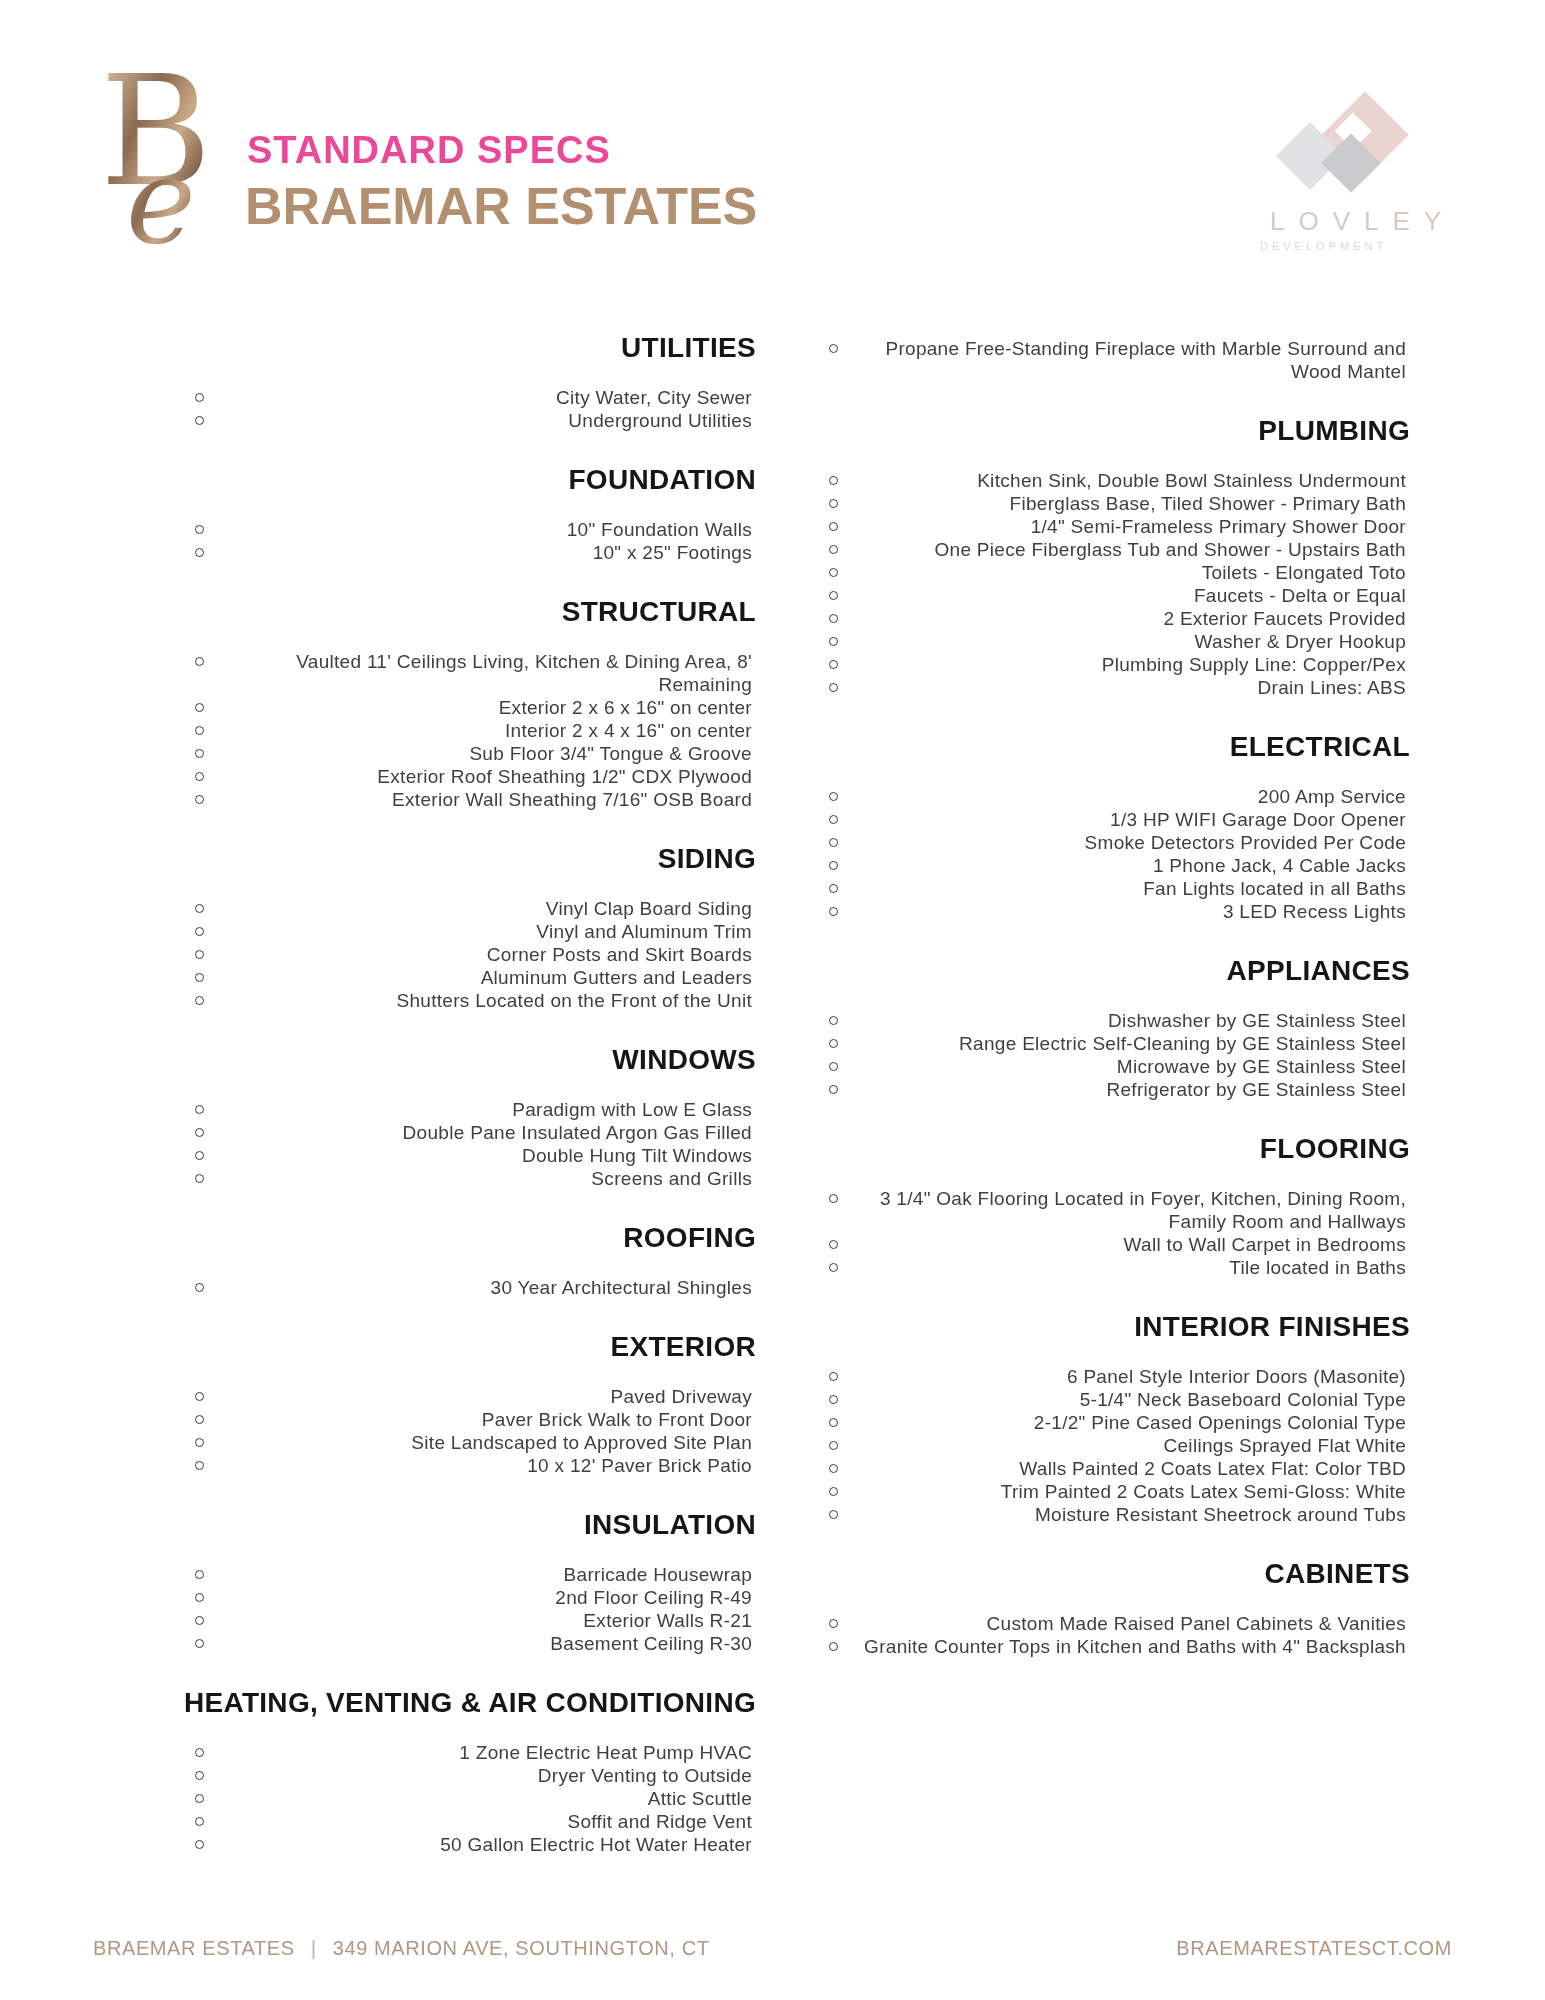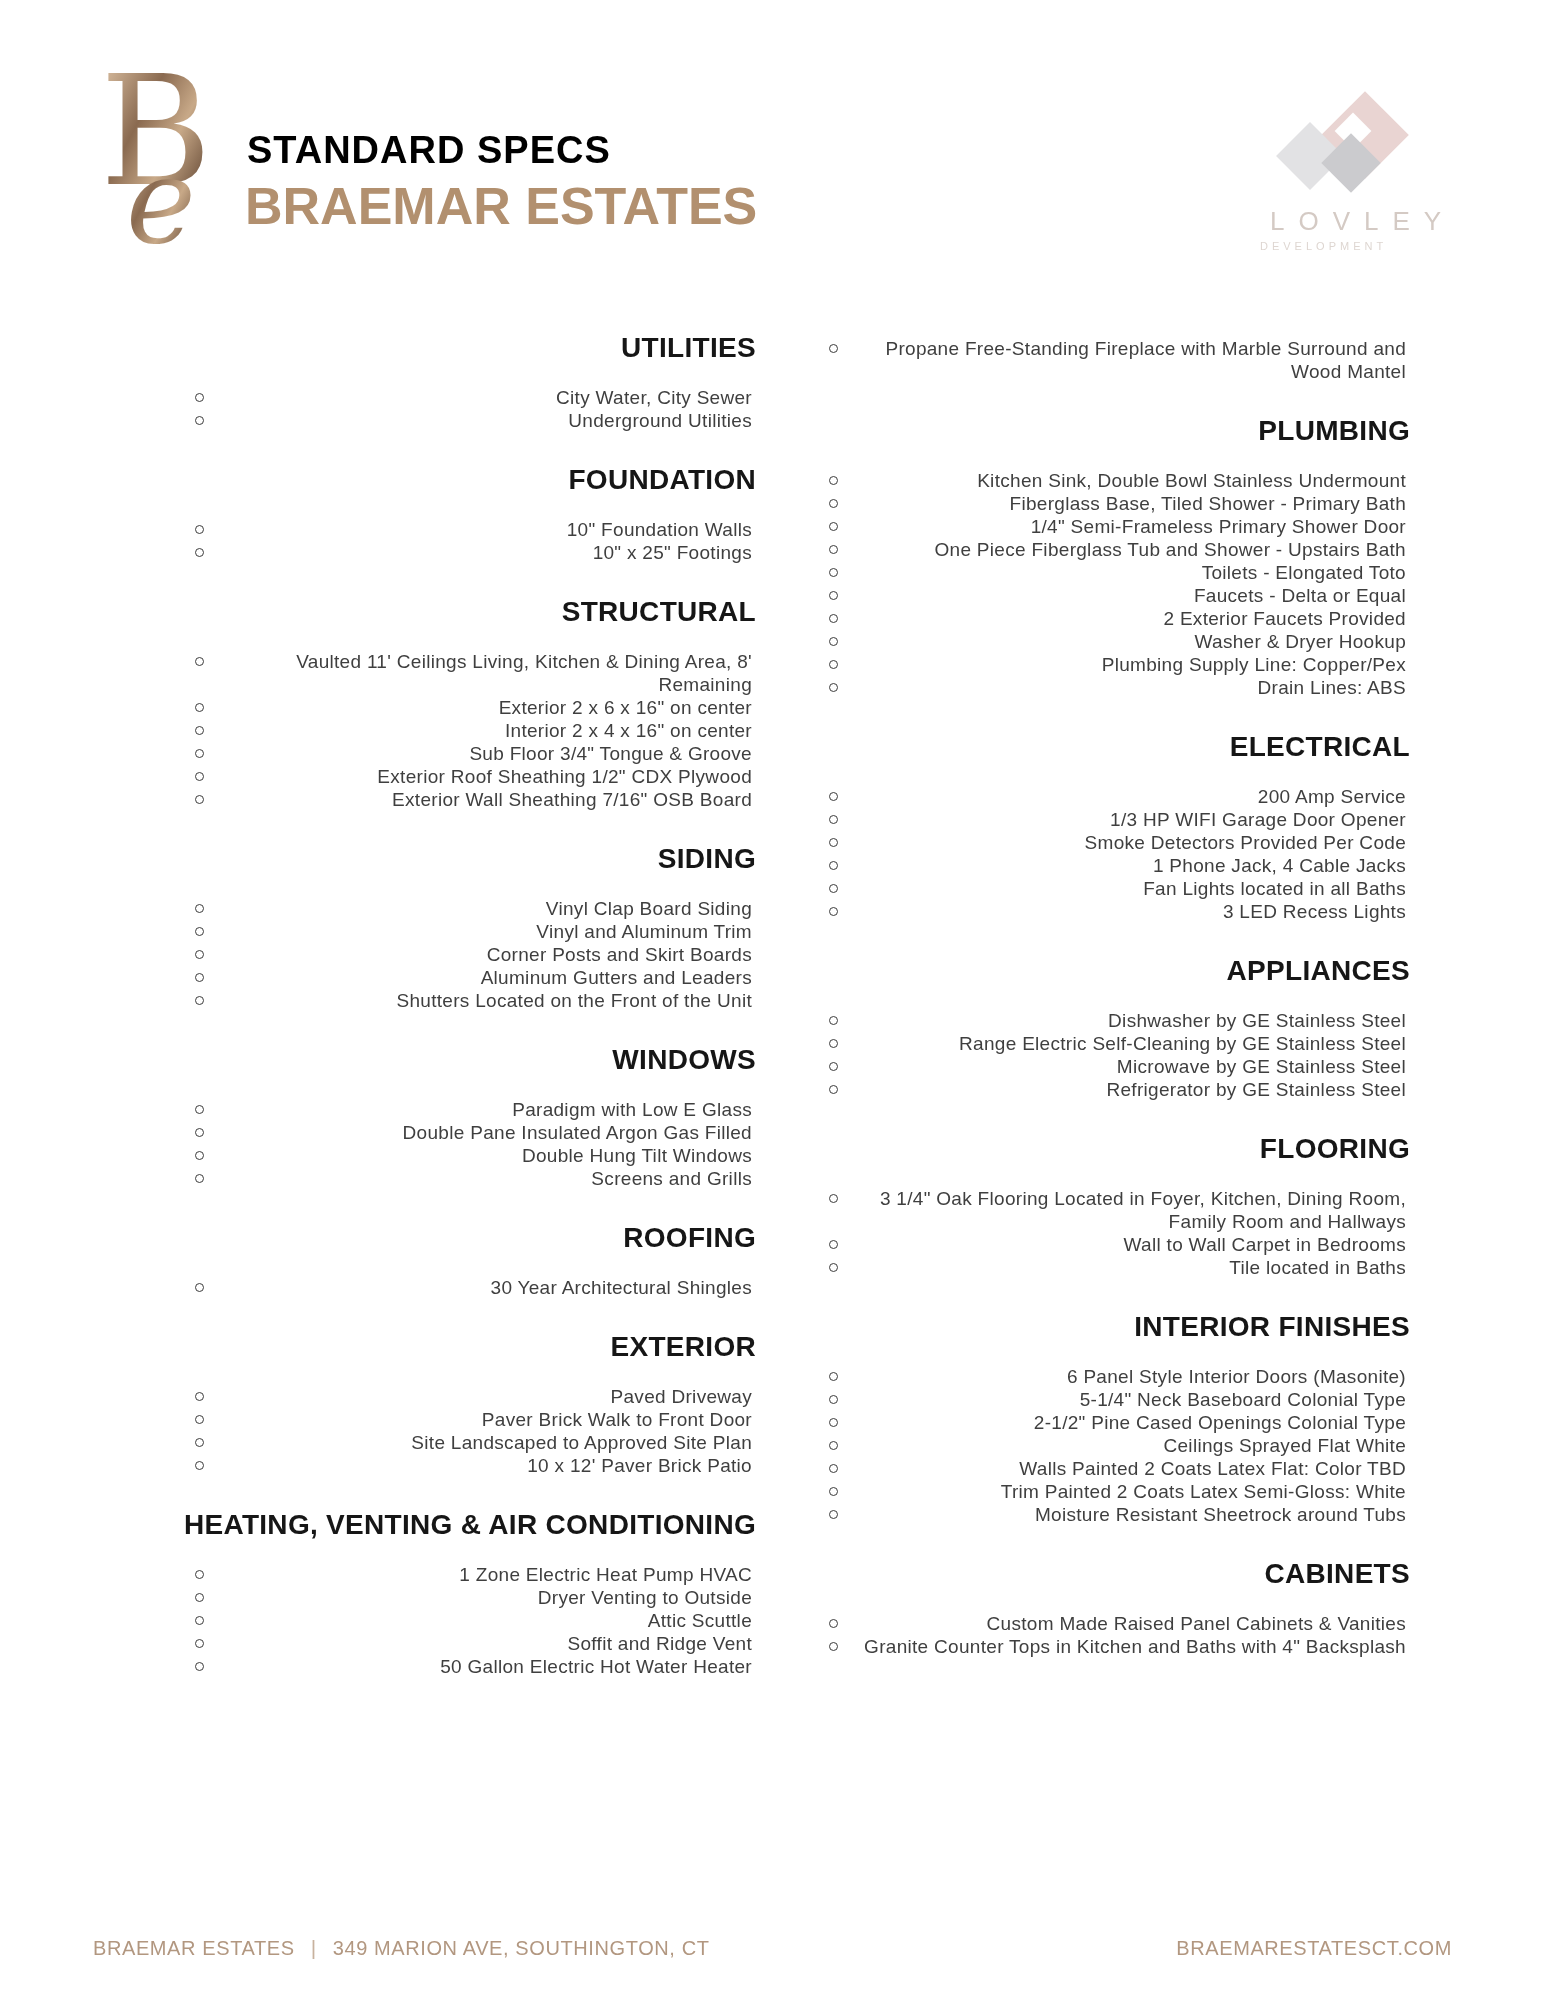--- a/index.html
+++ b/index.html
@@ -10,21 +10,21 @@
   
   .monogram{position:absolute;left:100px;top:68px;width:170px;height:200px;}
   .mono-b,.mono-e{
     position:absolute;font-family:"DejaVu Serif",serif;line-height:1;
     color:#a98a6c;
     background:linear-gradient(118deg,#e3c8aa 0%,#8a6a50 38%,#c8a988 62%,#6e523d 88%,#b99a7d 100%);
     -webkit-background-clip:text;background-clip:text;-webkit-text-fill-color:transparent;}
   .mono-b{left:0;top:-12px;font-size:152px;}
   .mono-e{left:26px;top:74px;font-size:118px;font-style:italic;}
   .eyebrow{position:absolute;left:247px;top:129px;font-size:38px;font-weight:700;
-           letter-spacing:1px;color:#000000;}
+           letter-spacing:1px;color:#ec4899;}
   .doc-title{position:absolute;left:245px;top:176px;font-size:52px;font-weight:700;
              letter-spacing:0px;color:#b2906f;}
 
   .lovley{position:absolute;left:1256px;top:92px;width:182px;text-align:left;}
   .mark{position:relative;height:106px;}
   .dia{position:absolute;transform:rotate(45deg);}
   .d-pink{left:78px;top:12px;width:62px;height:62px;background:#e9d4d2;z-index:1;}
   .d-notch{left:84px;top:26px;width:26px;height:26px;background:#ffffff;z-index:2;}
   .d-gray{left:30px;top:40px;width:48px;height:48px;background:#e2e2e4;z-index:3;}
   .d-dark{left:74px;top:50px;width:42px;height:42px;background:#cbcbce;z-index:4;}
@@ -140,20 +140,29 @@
       <section class="sec">
         <h2>EXTERIOR</h2>
         <ul>
           <li>Paved Driveway</li>
           <li>Paver Brick Walk to Front Door</li>
           <li>Site Landscaped to Approved Site Plan</li>
           <li>10 x 12' Paver Brick Patio</li>
         </ul>
       </section>
 
+      <section class="sec">
+        <h2>INSULATION</h2>
+        <ul>
+          <li>Barricade Housewrap</li>
+          <li>2nd Floor Ceiling R-49</li>
+          <li>Exterior Walls R-21</li>
+          <li>Basement Ceiling R-30</li>
+        </ul>
+      </section>
 
       <section class="sec">
         <h2>HEATING, VENTING &amp; AIR CONDITIONING</h2>
         <ul>
           <li>1 Zone Electric Heat Pump HVAC</li>
           <li>Dryer Venting to Outside</li>
           <li>Attic Scuttle</li>
           <li>Soffit and Ridge Vent</li>
           <li>50 Gallon Electric Hot Water Heater</li>
         </ul>

